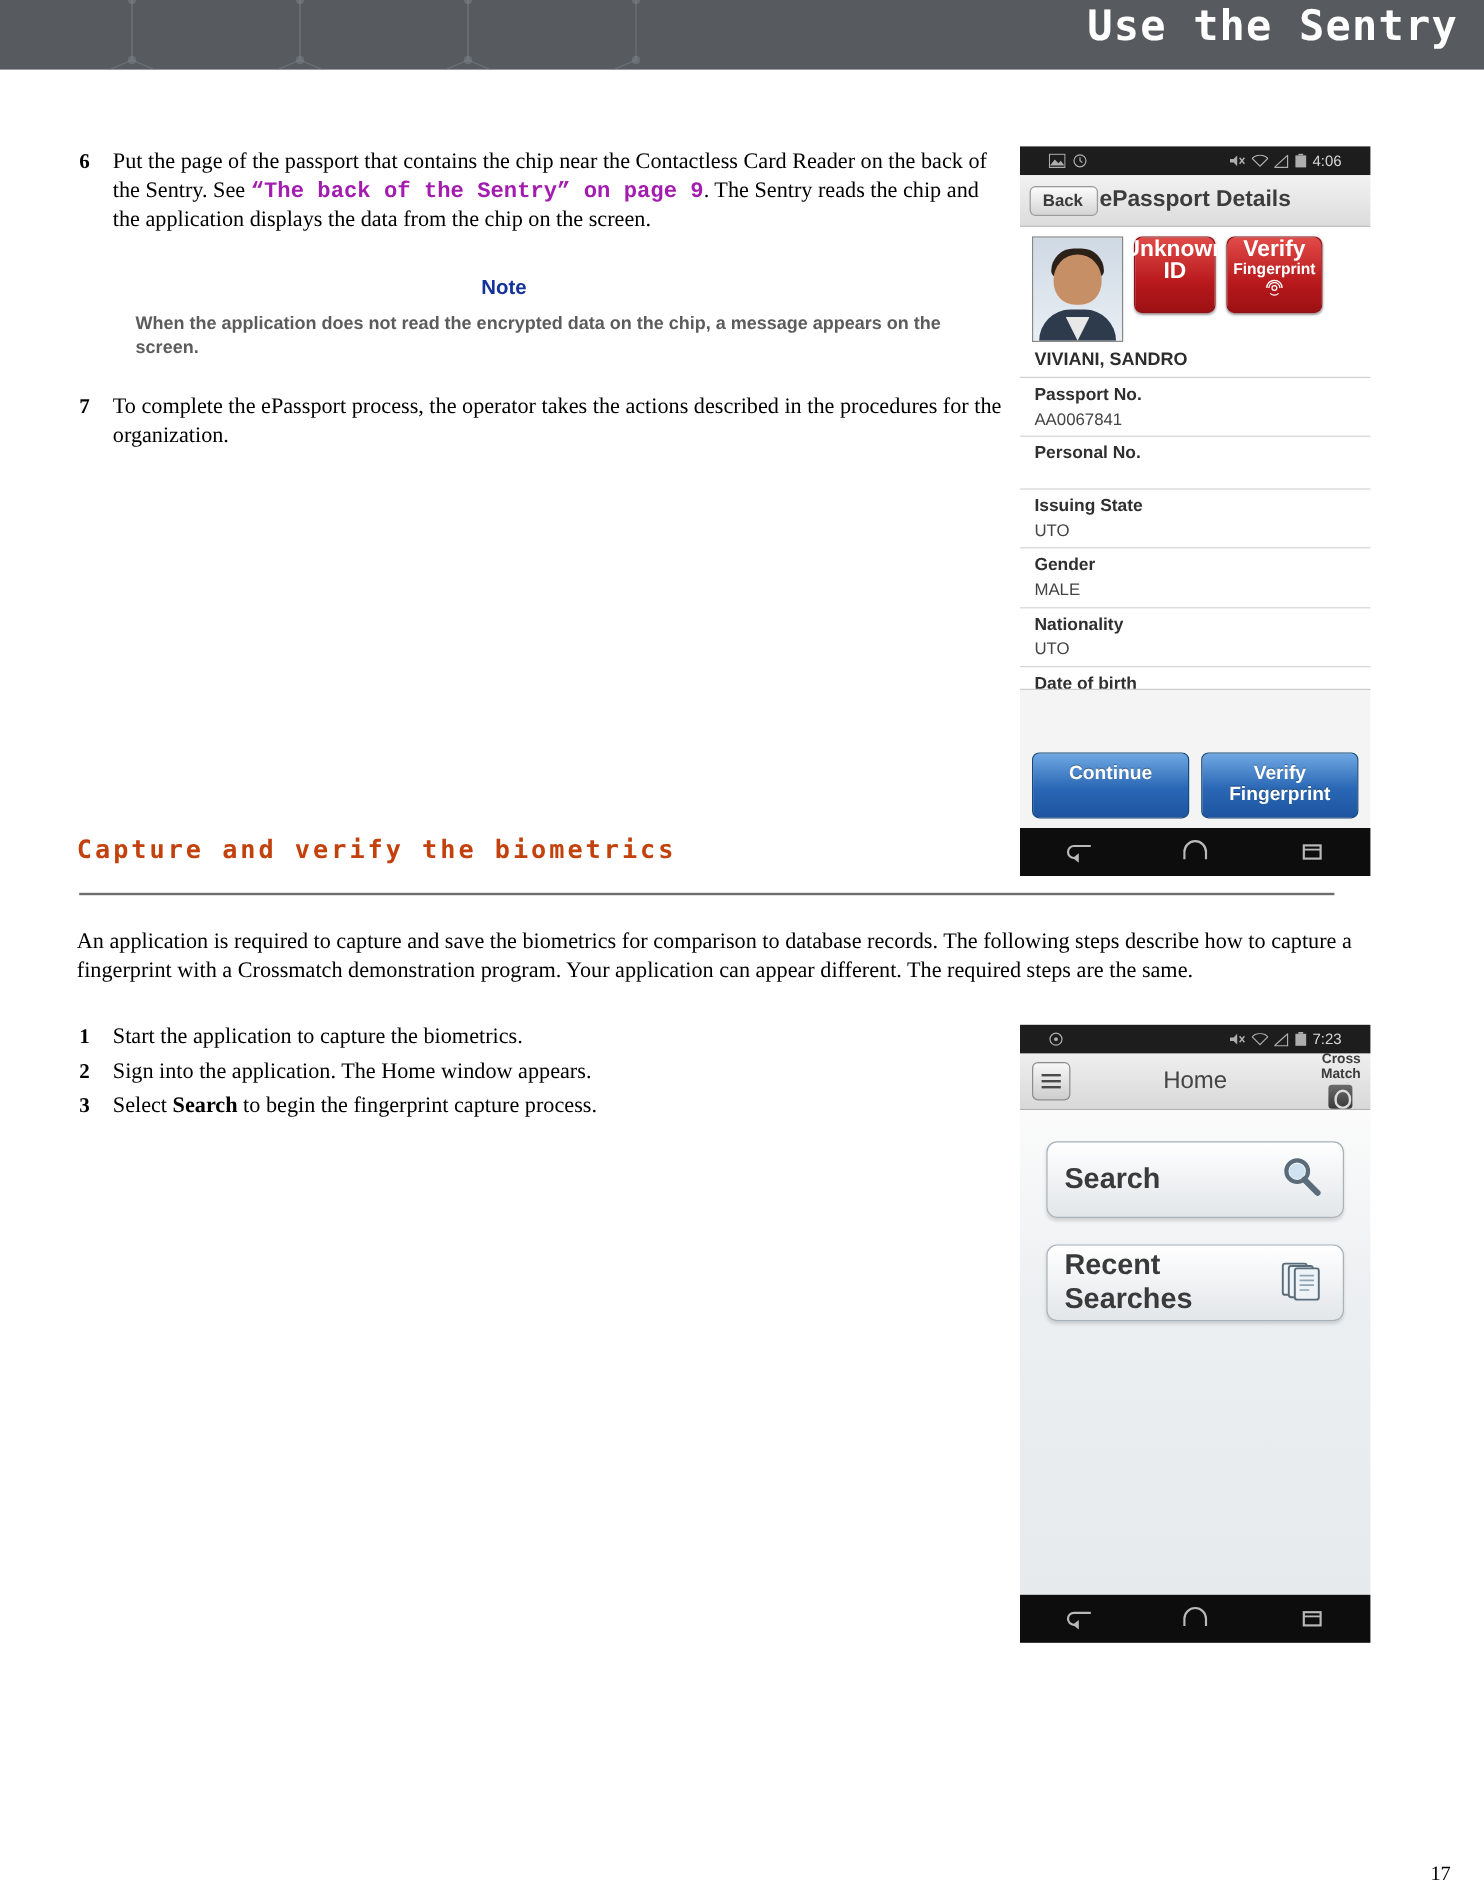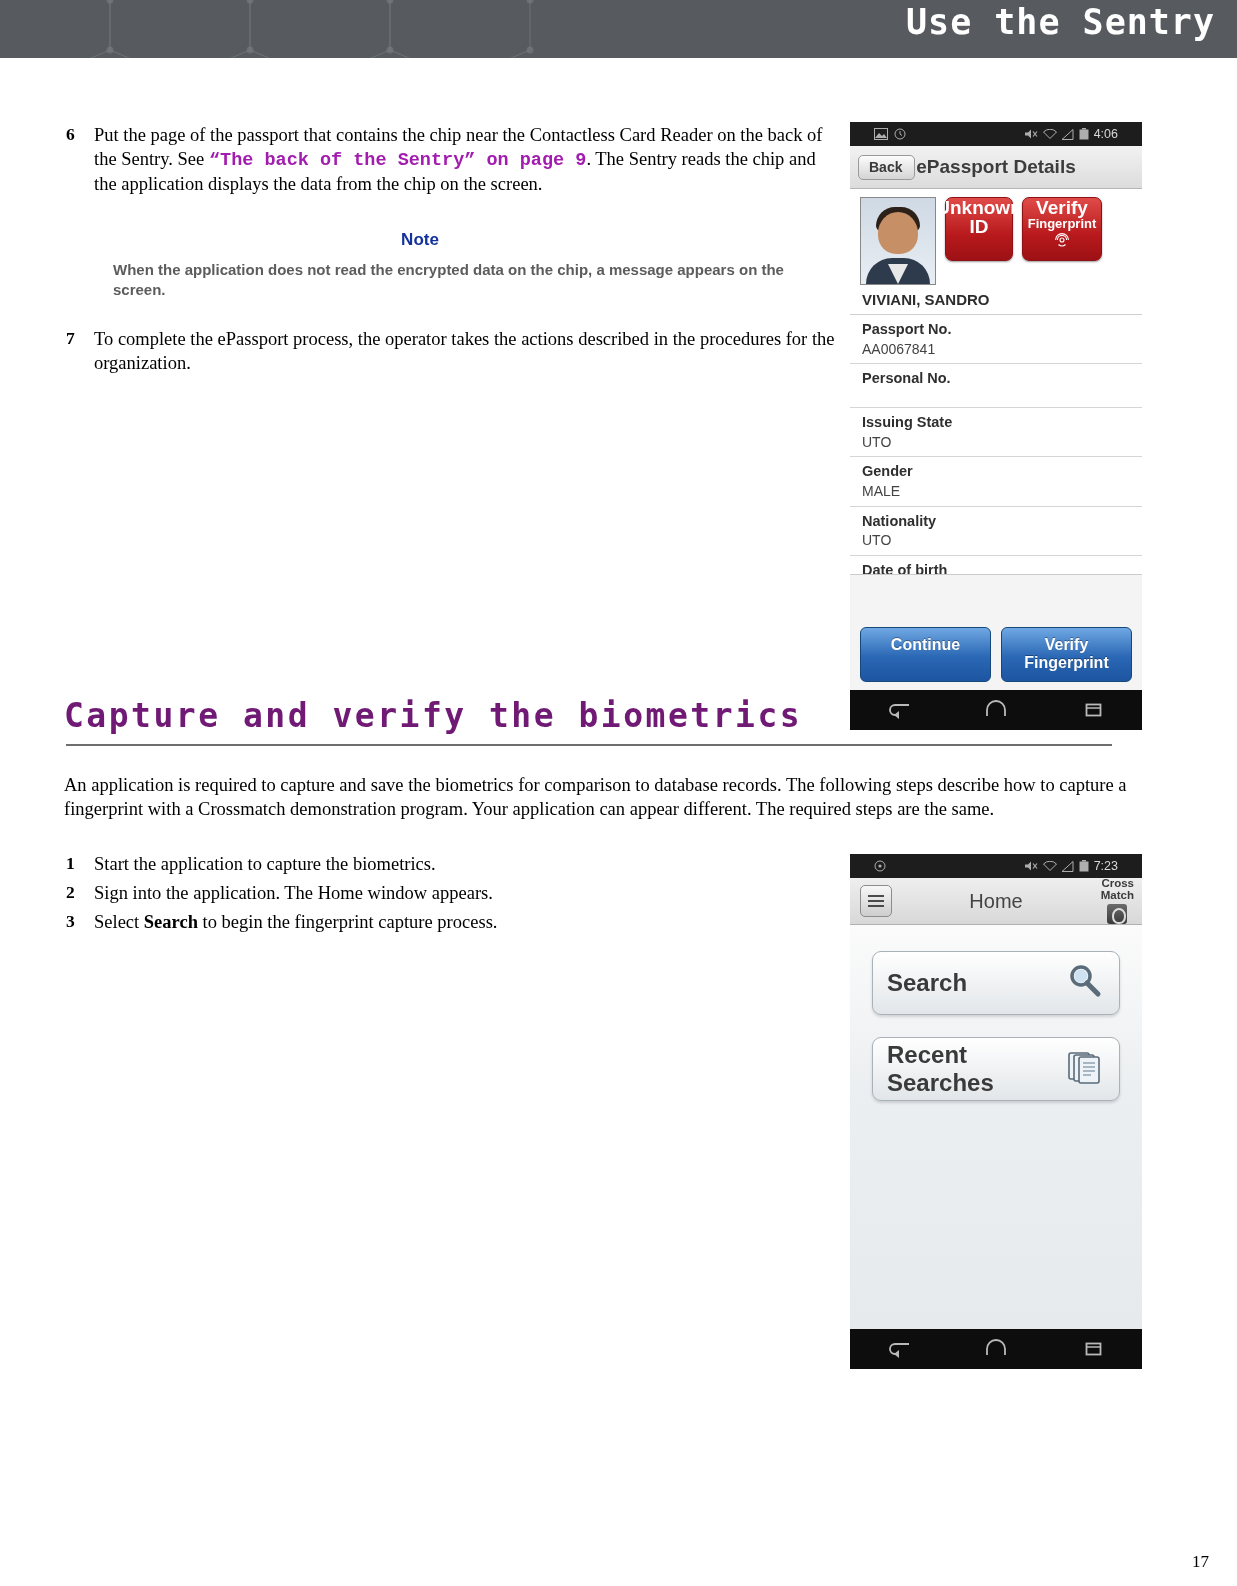--- a/index.html
+++ b/index.html
@@ -90,23 +90,23 @@
     font-weight: bold;
     color: #5c5c5c;
     line-height: 1.35;
     width: 720px;
   }
 
   
   .section-head {
     position: absolute;
     font-family: "DejaVu Sans Mono", monospace;
-    font-size: 33px;
-    font-weight: bold;
-    color: #701a75;
+    font-size: 21px;
+    font-weight: bold;
+    color: #c2410c;
     letter-spacing: 2.5px;
   }
   .section-rule {
     position: absolute;
     height: 2px;
     background: #6e6e6e;
   }
 
   .para {
     position: absolute;

